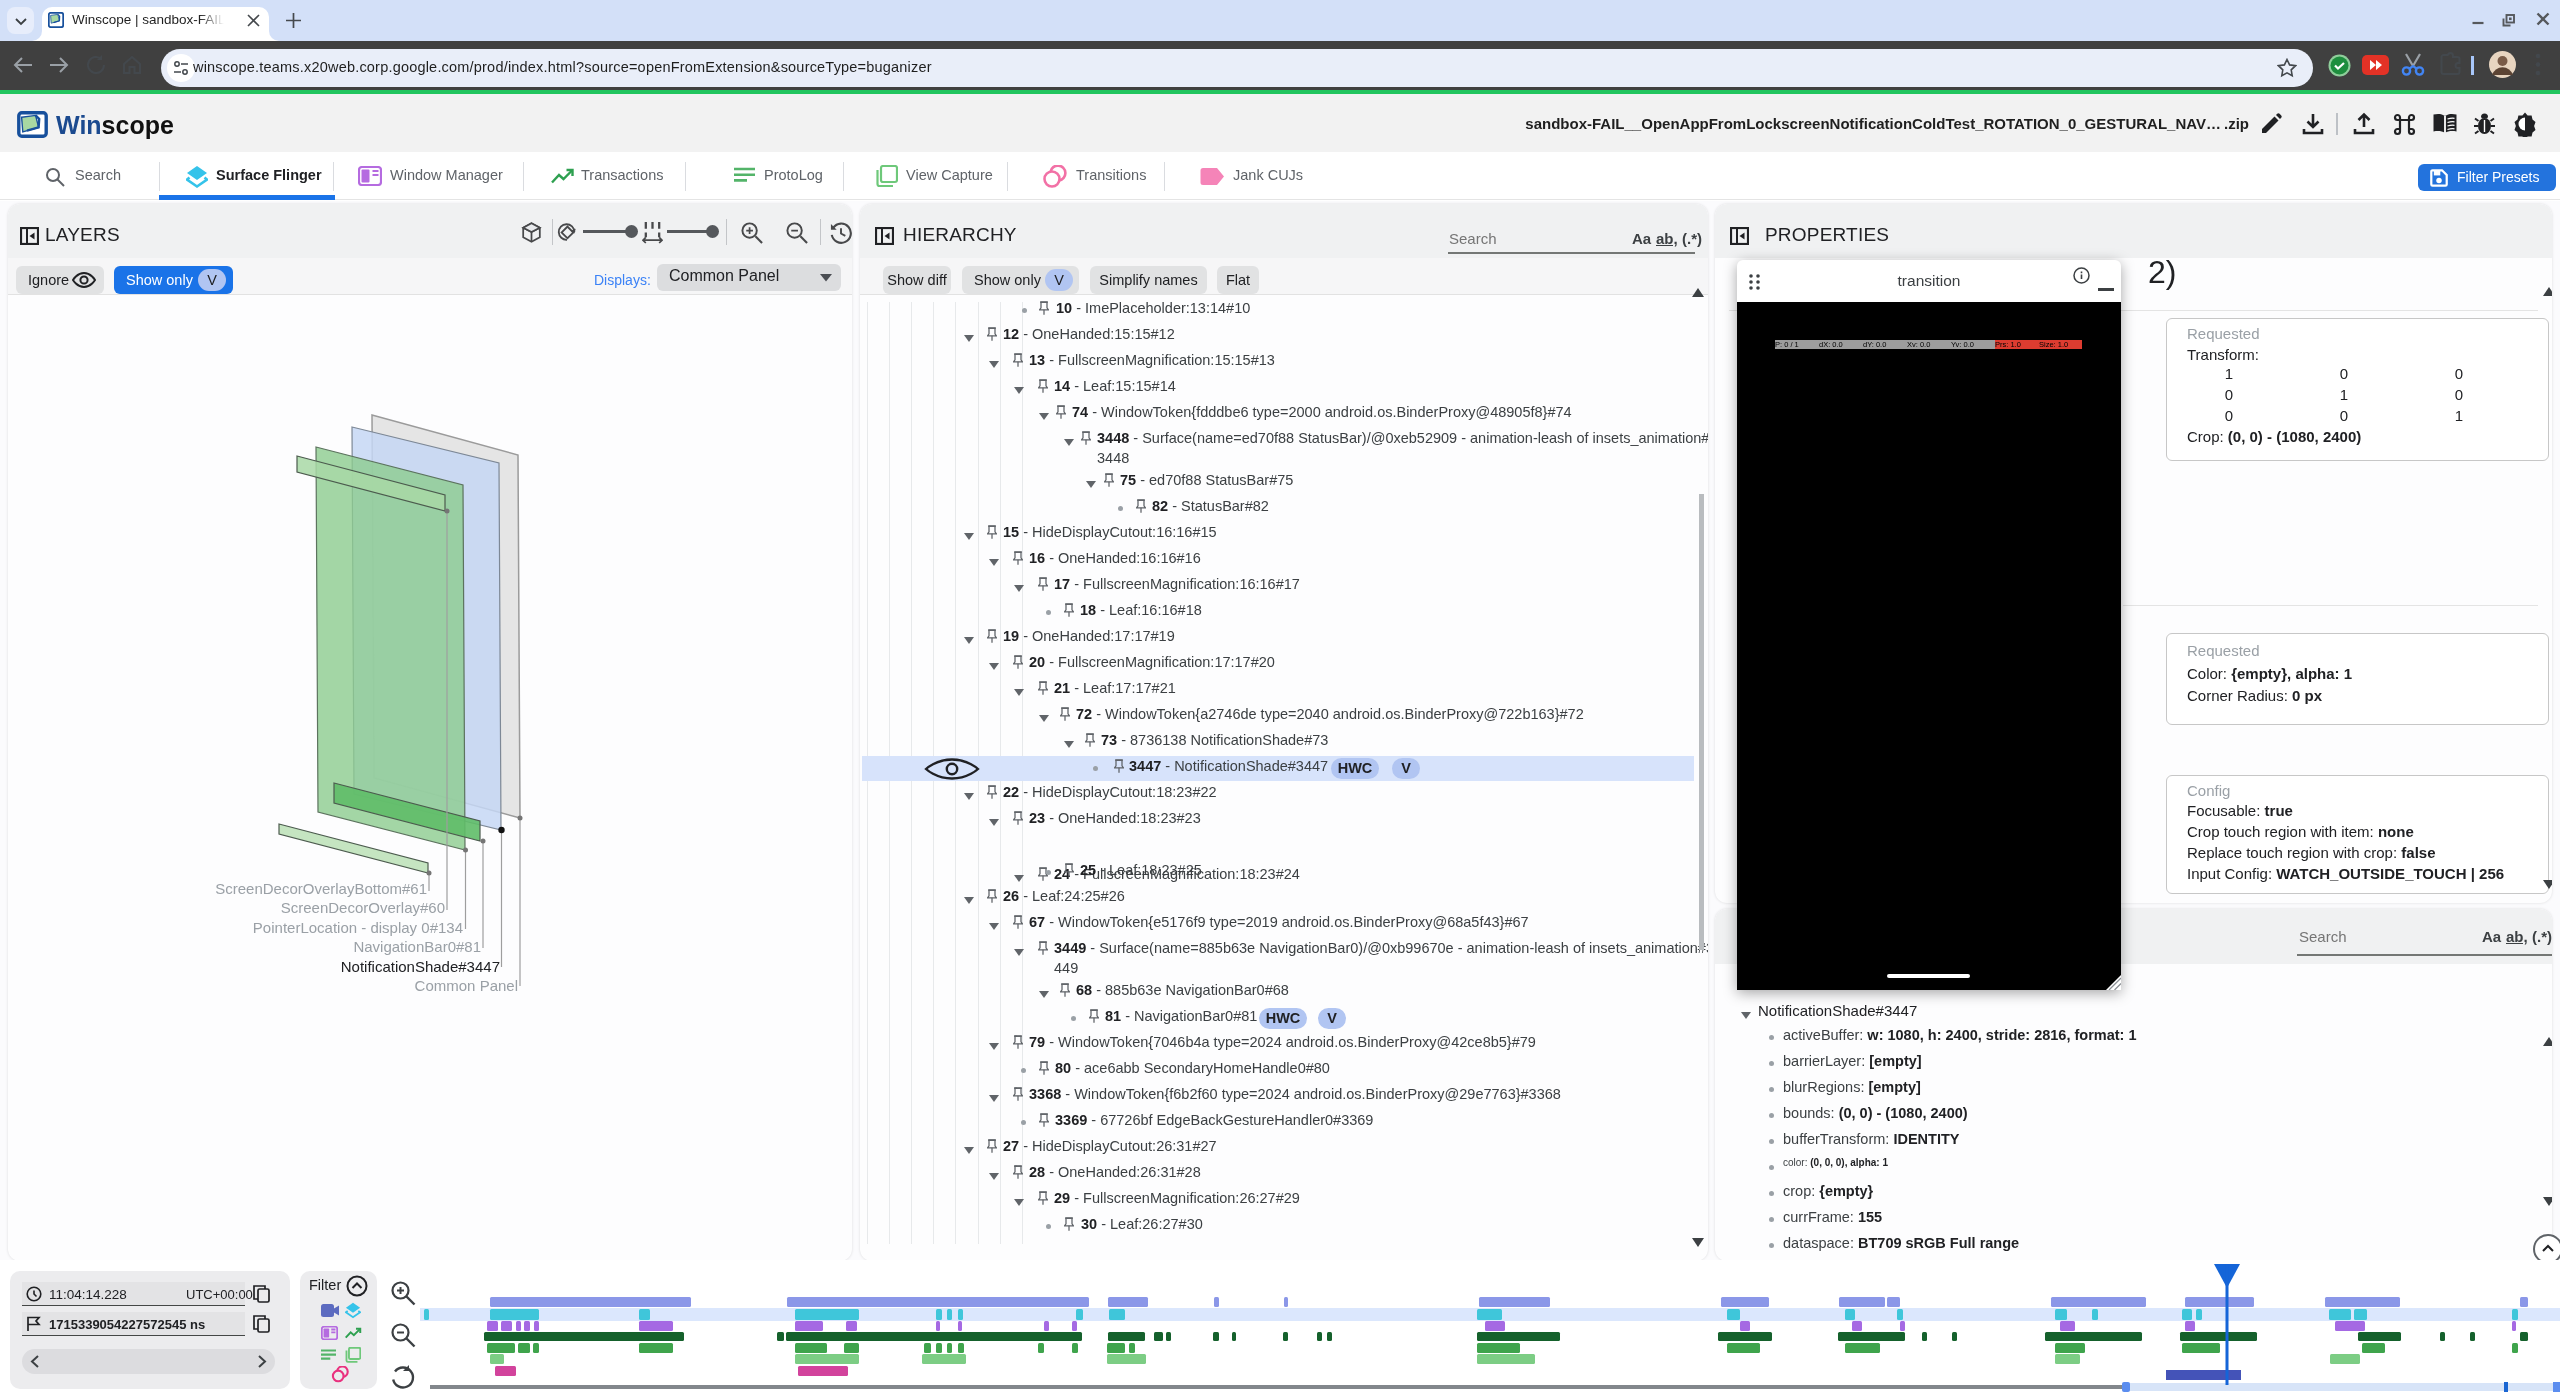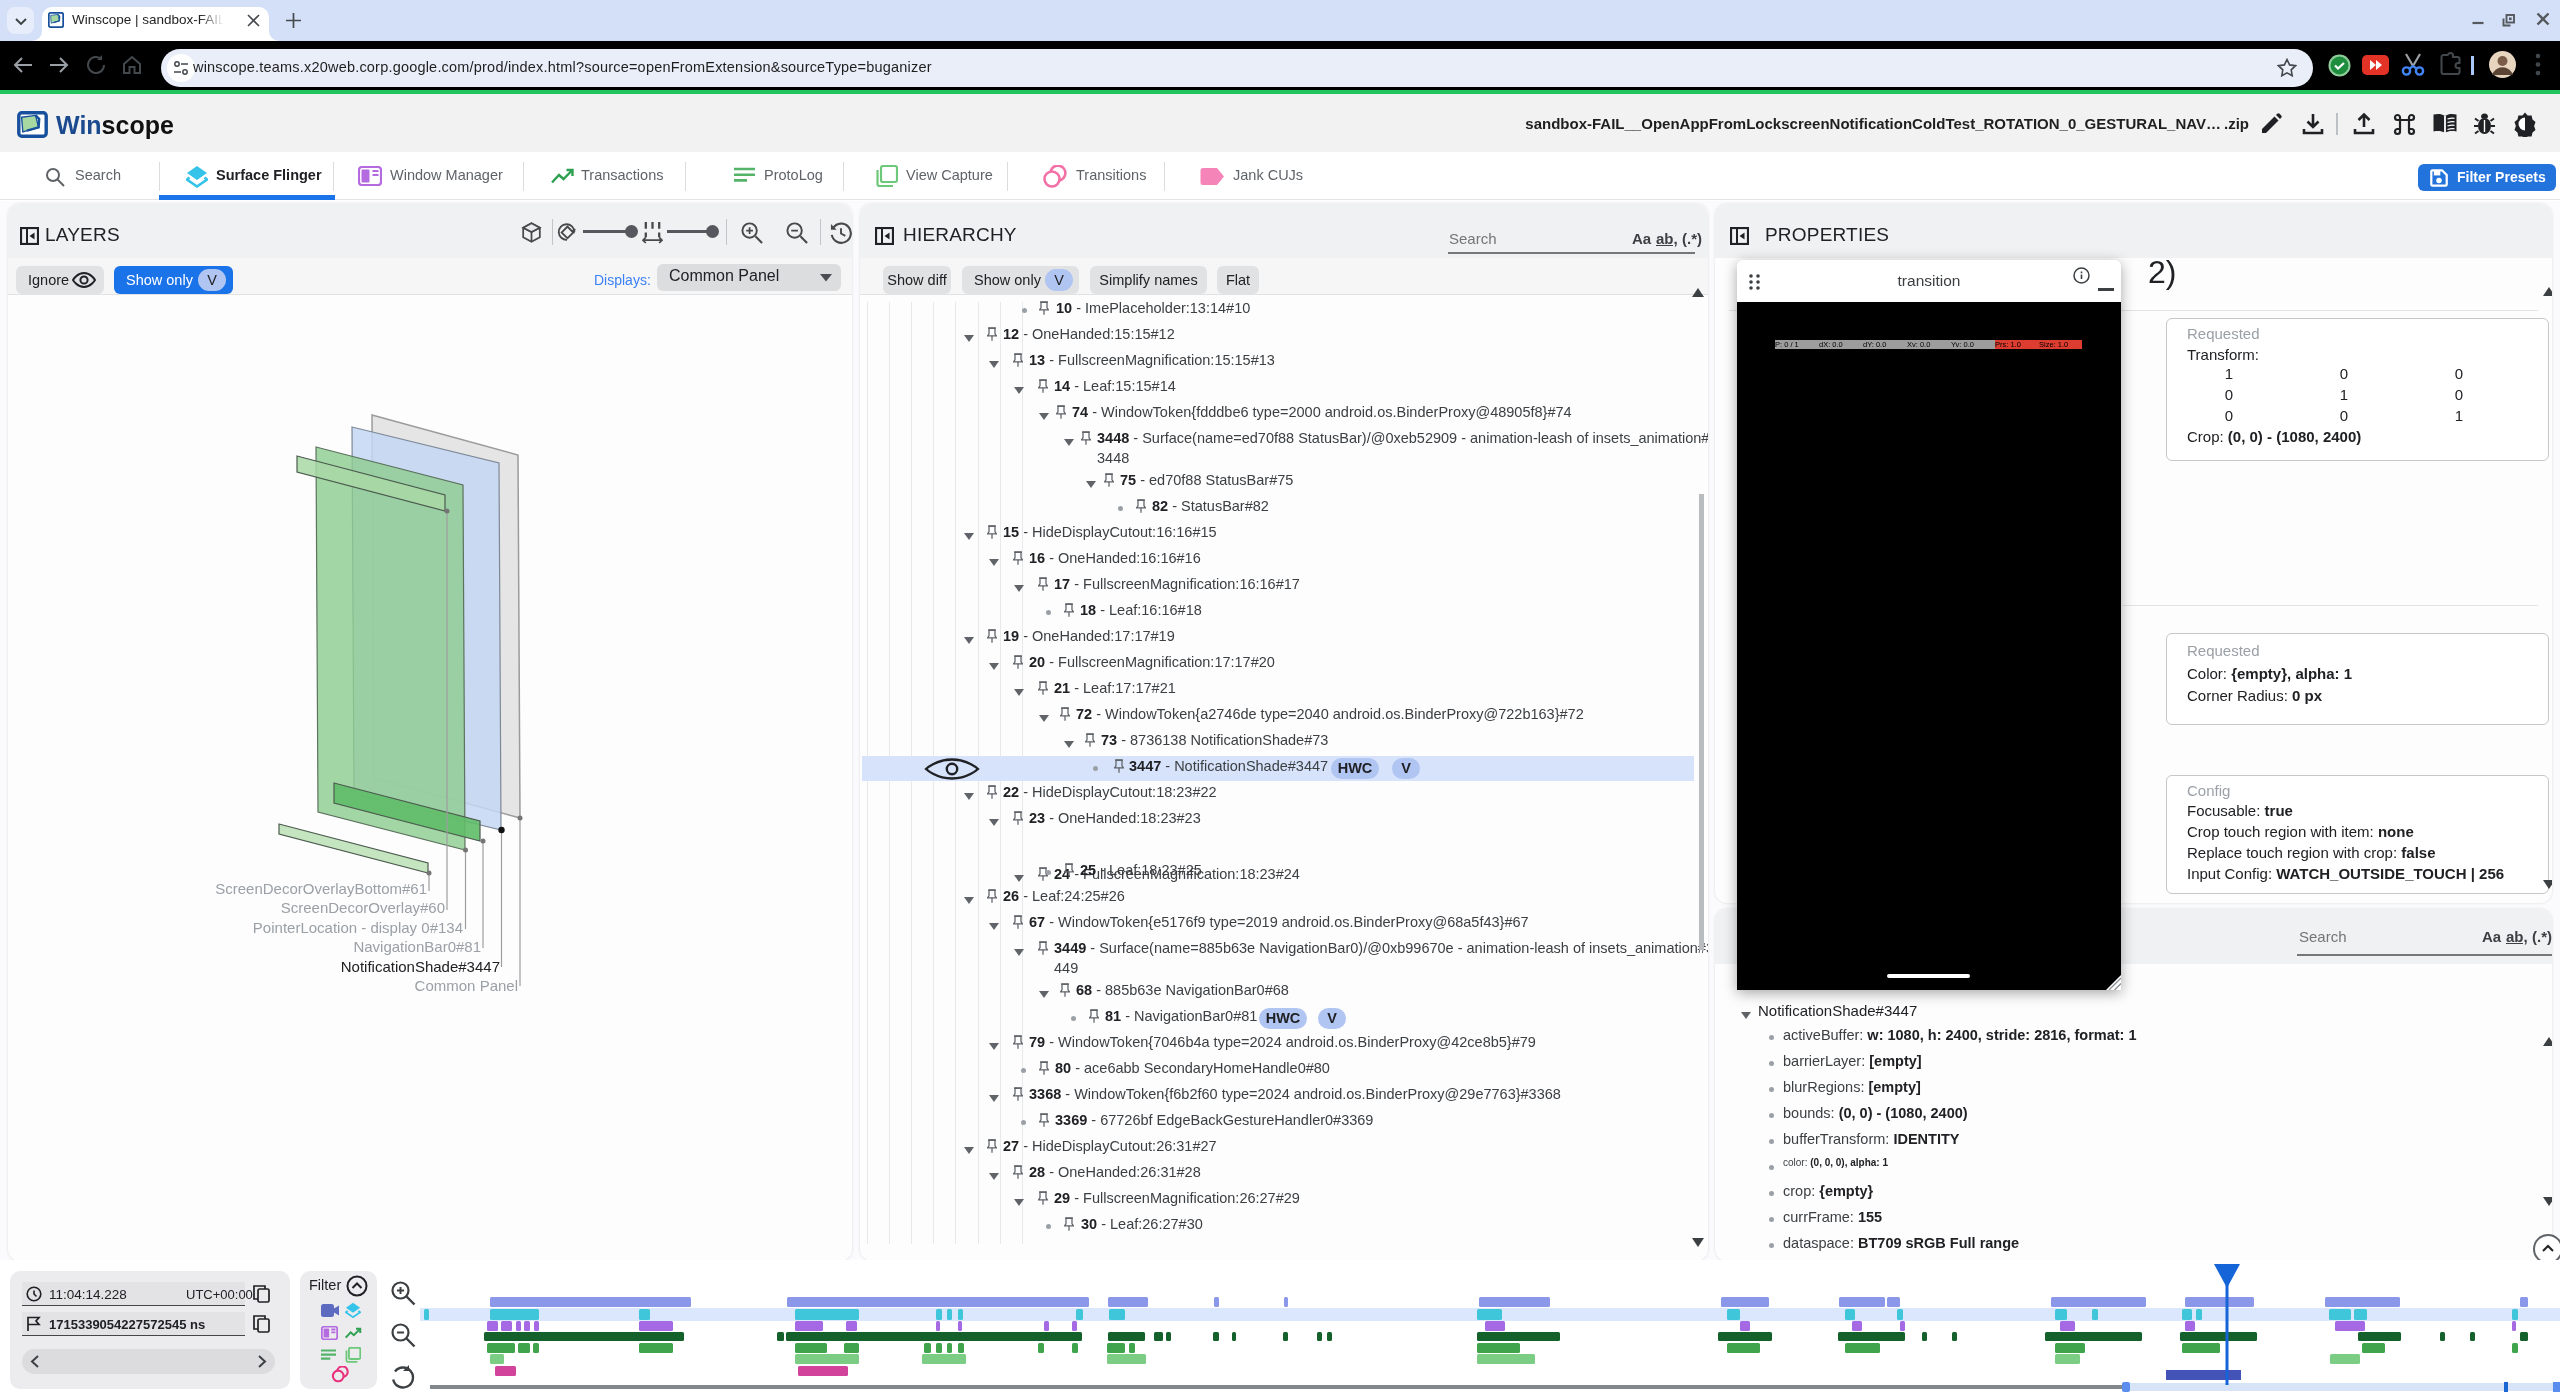--- a/index.html
+++ b/index.html
@@ -10,36 +10,36 @@
 #tabsearch{left:7px;top:7px;width:27px;height:27px;border-radius:8px;background:#e7edfb}
 #tabsearch svg{position:absolute;left:7px;top:8px}
 #tab{left:42px;top:7px;width:227px;height:34px;background:#fff;border-radius:10px 10px 0 0}
 #tabfill1{left:32px;top:31px;width:10px;height:10px;background:#fff}
 #tabfill2{left:32px;top:31px;width:10px;height:10px;background:#d3e0f8;border-radius:0 0 10px 0}
 #tabfill3{left:269px;top:31px;width:10px;height:10px;background:#fff}
 #tabfill4{left:269px;top:31px;width:10px;height:10px;background:#d3e0f8;border-radius:0 0 0 10px}
 #tabtitle{left:72px;top:12px;width:155px;height:18px;font-size:13.5px;color:#1f1f1f;white-space:nowrap;overflow:hidden;-webkit-mask-image:linear-gradient(90deg,#000 82%,transparent 98%);mask-image:linear-gradient(90deg,#000 82%,transparent 98%)}
 .winctl{top:11px;font-size:15px;color:#202124}
 
-#toolbar{left:0;top:41px;width:2560px;height:60px;background:#000000}
+#toolbar{left:0;top:41px;width:2560px;height:60px;background:#404040}
 #omni{left:161px;top:8px;width:2152px;height:38px;border-radius:19px;background:#e9eef9}
 #omnicirc{left:6px;top:5px;width:28px;height:28px;border-radius:50%;background:#fff}
 #url{left:32px;top:10px;font-size:14.5px;color:#1f1f1f;letter-spacing:.2px}
 
 #hdr{left:0;top:90px;width:2560px;height:62px;background:#f2f2f2;border-top:4px solid #22c55e}
 #wslogo{left:17px;top:17px}
 #wsname{left:56px;top:17px;font-size:25px;font-weight:700}
 #fname{right:311px;top:21px;font-size:15px;font-weight:700;color:#1f1f1f;white-space:nowrap}
 
 #nav{left:0;top:152px;width:2560px;height:48px;background:#fff;border-bottom:1px solid #e4e4e4}
 .nvtx{top:15px;font-size:14.5px;color:#5f6368}
 .nvtx.on{color:#202124;font-weight:700}
 .nvdiv{top:10px;width:1px;height:29px;background:#dadce0}
 #underl{left:159px;top:195px;width:176px;height:5px;background:#1a73e8}
-#fpbtn{left:2418px;top:164px;width:138px;height:27px;background:#2373dd;border-radius:6px;color:#fff;font-size:14px;font-weight:700}
+#fpbtn{left:2418px;top:164px;width:138px;height:27px;background:#2373dd;border-radius:6px;color:#fff;font-size:14px;font-weight:400}
 
 #main{left:0;top:201px;width:2560px;height:1191px;background:#fbfbfd}
 .panel{background:#fdfdfe;border-radius:12px;box-shadow:0 0 3px rgba(0,0,0,.13);overflow:hidden}
 .ptitle{font-size:19px;font-weight:500;color:#202124;letter-spacing:.2px}
 .phead{background:#f0f1f2;border-radius:12px 12px 0 0}
 #layers{left:8px;top:3px;width:844px;height:1057px}
 #hier{left:860px;top:3px;width:848px;height:1057px}
 #props1{left:1715px;top:3px;width:837px;height:699px}
 #props2{left:1715px;top:708px;width:837px;height:352px}
 .chip{position:absolute;height:28px;border-radius:6px;background:#e1e2e3;font-size:14.5px;color:#202124;line-height:28px;text-align:center}

